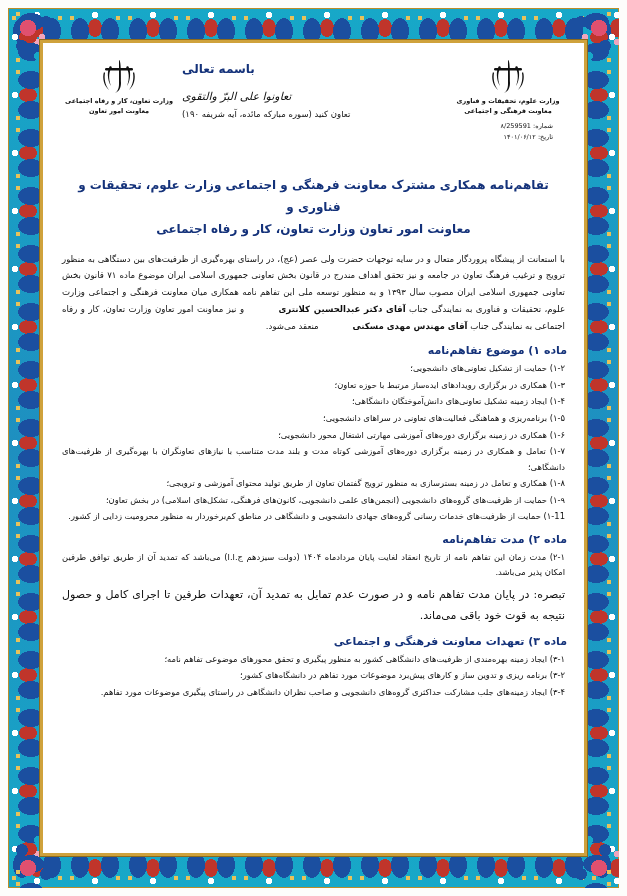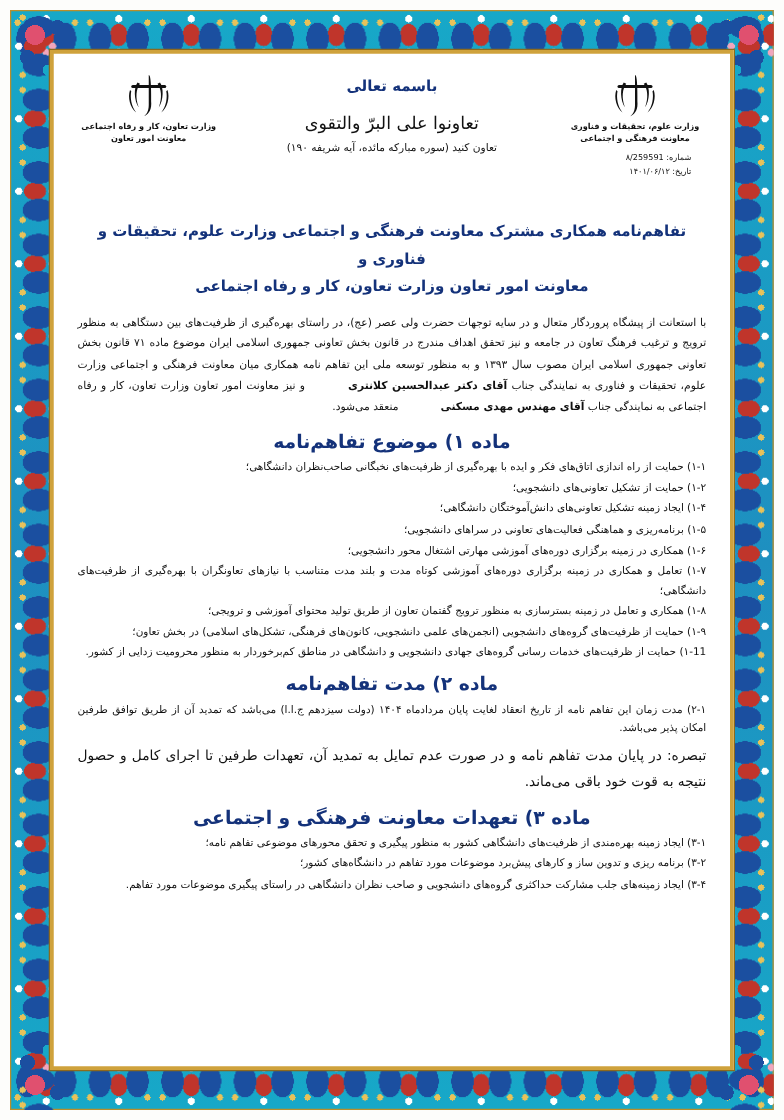--- a/index.html
+++ b/index.html
@@ -111,49 +111,49 @@
   }
   .emblem-caption span{display:block;}
   .refblock{
     font-size:6.5px;line-height:1.6;color:#111;
     margin-top:5px;text-align:right;padding-right:14px;
     direction:rtl;
   }
   .refblock div{white-space:nowrap;}
 
   .center-head{
-    flex:1 1 auto;text-align:center;padding:6px 4px 0 4px;
+    flex:1 1 auto;text-align:left;padding:6px 4px 0 4px;
   }
   .basmala{
     font-size:12px;font-weight:bold;color:#14327a;
     letter-spacing:.2px;margin-bottom:12px;
   }
-  .ayah-ar{font-size:14px;color:#111;line-height:1.7;}
+  .ayah-ar{font-size:11px;color:#111;line-height:1.7;font-style:italic;}
   .ayah-fa{font-size:8.5px;color:#111;line-height:1.7;}
 
   
   .doc-title{
     text-align:center;color:#14327a;font-weight:bold;
     font-size:12px;line-height:1.85;margin:6px 0 10px 0;
     padding:0 14px;
   }
   .doc-title span{display:block;}
 
   
   .intro{
     font-size:8.6px;line-height:1.95;color:#101010;
     text-align:justify;text-justify:inter-word;
     margin:0 0 10px 0;
     padding:0 2px;
   }
   .intro b{font-weight:bold;margin-left:31px;}
 
   .article-head{
-    font-size:15px;font-weight:bold;color:#14327a;
-    margin:8px 0 4px 0;text-align:center;
+    font-size:11px;font-weight:bold;color:#14327a;
+    margin:8px 0 4px 0;text-align:right;
   }
   ul.clauses{list-style:none;margin:0;padding:0;}
   ul.clauses li{
     font-size:8.4px;line-height:1.85;color:#101010;
     text-align:justify;margin:0 0 1px 0;
     padding:0 2px;
   }
   .note{
     font-size:11px;line-height:1.9;color:#101010;
     text-align:justify;margin:4px 0 0 0;padding:0 2px;
@@ -234,22 +234,22 @@
       <span>معاونت امور تعاون وزارت تعاون، کار و رفاه اجتماعی</span>
     </div>
 
     <p class="intro">
       <span>با استعانت از پیشگاه پروردگار متعال و در سایه توجهات حضرت ولی عصر (عج)، در راستای بهره‌گیری از ظرفیت‌های بین دستگاهی به منظور ترویج و ترغیب فرهنگ تعاون در جامعه و نیز تحقق اهداف مندرج در قانون بخش تعاونی جمهوری اسلامی ایران موضوع ماده ۷۱ قانون بخش تعاونی جمهوری اسلامی ایران مصوب سال ۱۳۹۳ و به منظور توسعه ملی این تفاهم نامه همکاری میان معاونت فرهنگی و اجتماعی وزارت علوم، تحقیقات و فناوری به نمایندگی جناب </span><b>آقای دکتر عبدالحسین کلانتری</b><span> و نیز معاونت امور تعاون وزارت تعاون، کار و رفاه اجتماعی به نمایندگی جناب </span><b>آقای مهندس مهدی مسکنی</b><span> منعقد می‌شود.</span>
     </p>
 
     <div class="article">
       <div class="article-head">ماده ۱) موضوع تفاهم‌نامه</div>
       <ul class="clauses">
-        <li>۱-۱) حمایت از راه اندازی اتاق‌های فکر و ایده با بهره‌گیری از ظرفیت‌های نخبگانی صاحب‌نظران دانشگاهی؛</li>
         <li>۱-۲) حمایت از تشکیل تعاونی‌های دانشجویی؛</li>
+        <li>۱-۳) همکاری در برگزاری رویدادهای ایده‌ساز مرتبط با حوزه تعاون؛</li>
         <li>۱-۴) ایجاد زمینه تشکیل تعاونی‌های دانش‌آموختگان دانشگاهی؛</li>
         <li>۱-۵) برنامه‌ریزی و هماهنگی فعالیت‌های تعاونی در سراهای دانشجویی؛</li>
         <li>۱-۶) همکاری در زمینه برگزاری دوره‌های آموزشی مهارتی اشتغال محور دانشجویی؛</li>
         <li>۱-۷) تعامل و همکاری در زمینه برگزاری دوره‌های آموزشی کوتاه مدت و بلند مدت متناسب با نیازهای تعاونگران با بهره‌گیری از ظرفیت‌های دانشگاهی؛</li>
         <li>۱-۸) همکاری و تعامل در زمینه بسترسازی به منظور ترویج گفتمان تعاون از طریق تولید محتوای آموزشی و ترویجی؛</li>
         <li>۱-۹) حمایت از ظرفیت‌های گروه‌های دانشجویی (انجمن‌های علمی دانشجویی، کانون‌های فرهنگی، تشکل‌های اسلامی) در بخش تعاون؛</li>
         <li>۱-11) حمایت از ظرفیت‌های خدمات رسانی گروه‌های جهادی دانشجویی و دانشگاهی در مناطق کم‌برخوردار به منظور محرومیت زدایی از کشور.</li>
       </ul>
     </div>
 

